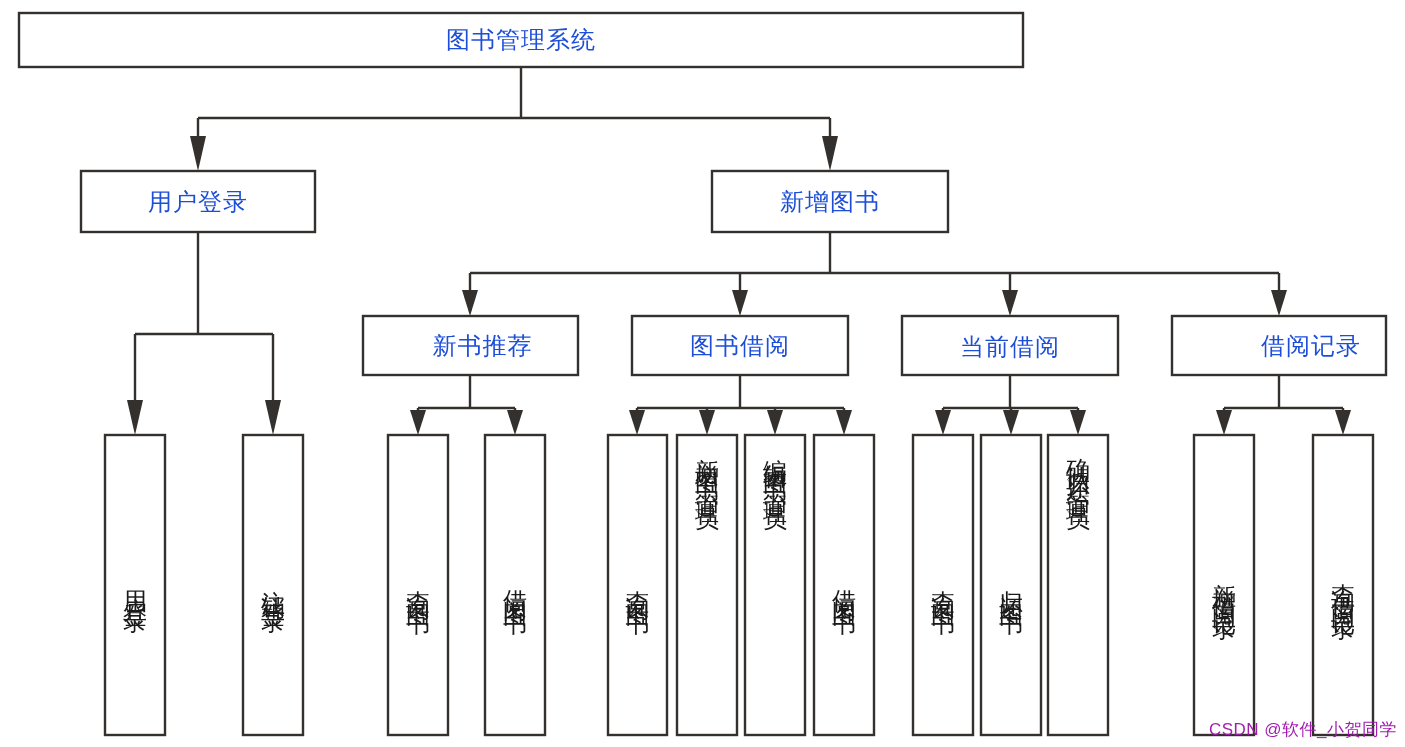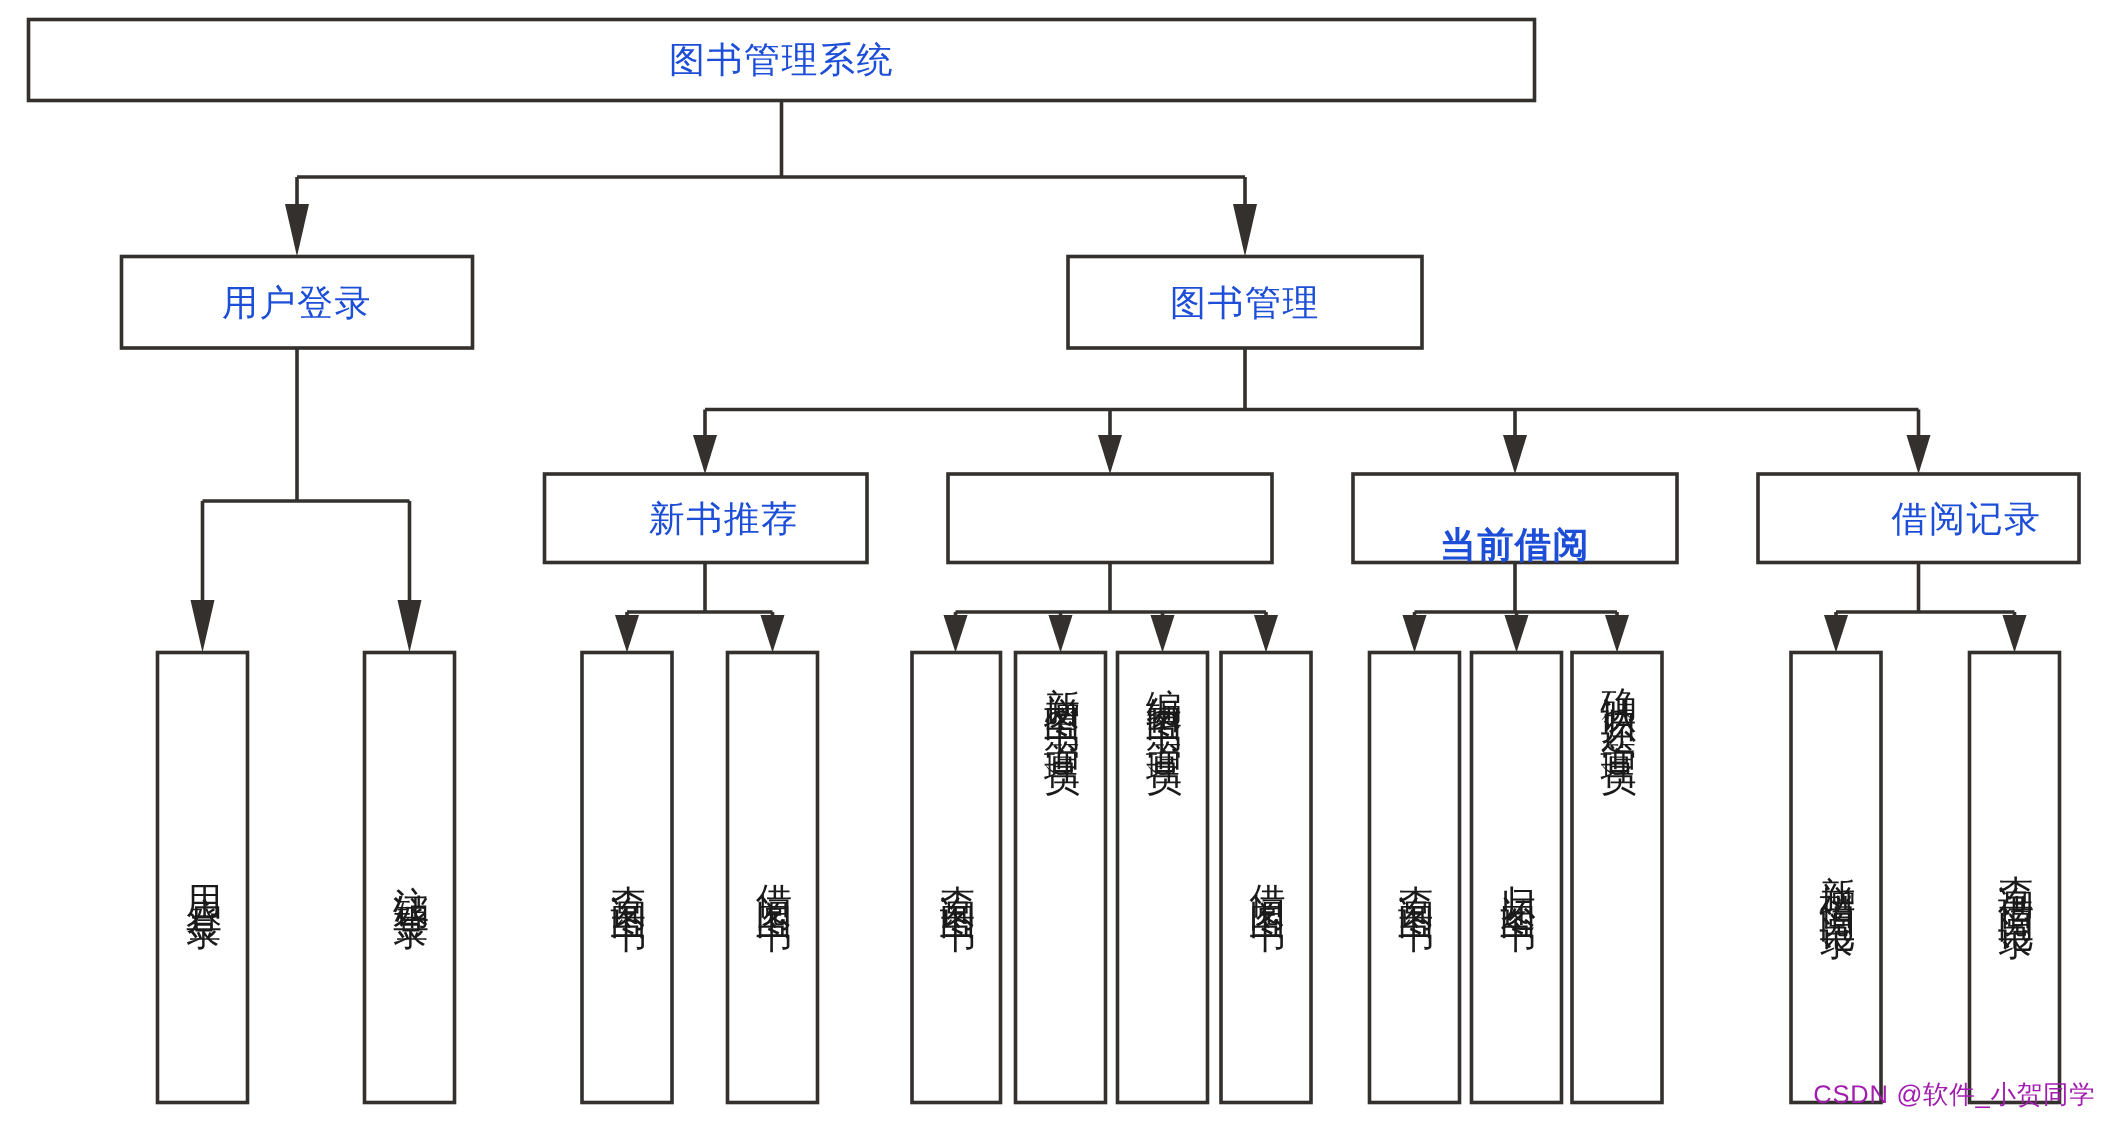--- a/index.html
+++ b/index.html
@@ -201,29 +201,32 @@
 
   <div class="hlabel-wrap" style="left:19px; top:13px; width:1004px; height:54px;">
     <span class="hlabel-text">图书管理系统</span>
   </div>
 
   <div class="hlabel-wrap" style="left:81px; top:171px; width:234px; height:61px;">
     <span class="hlabel-text">用户登录</span>
   </div>
 
   <div class="hlabel-wrap" style="left:712px; top:171px; width:236px; height:61px;">
-    <span class="hlabel-text">图书管理</span>
+    <span class="hlabel-text">新增图书</span>
   </div>
 
   <div class="hlabel-wrap" style="left:363px; top:316px; width:215px; height:59px;padding-left:12px;">
     <span class="hlabel-text">新书推荐</span>
   </div>
 
-
-  <div class="hlabel-wrap" style="left:902px; top:332px; width:216px; height:62px;font-weight:bold;">
+  <div class="hlabel-wrap" style="left:632px; top:316px; width:216px; height:59px;">
+    <span class="hlabel-text">图书借阅</span>
+  </div>
+
+  <div class="hlabel-wrap" style="left:902px; top:316px; width:216px; height:62px;">
     <span class="hlabel-text">当前借阅</span>
   </div>
 
   <div class="hlabel-wrap" style="left:1172px; top:316px; width:214px; height:59px;margin-left:32px;">
     <span class="hlabel-text">借阅记录</span>
   </div>
 
   <div class="vlabel-wrap" style="left:105px; top:435px; width:60px; height:300px;">
     <span class="vlabel-text">用户登录</span>
   </div>

